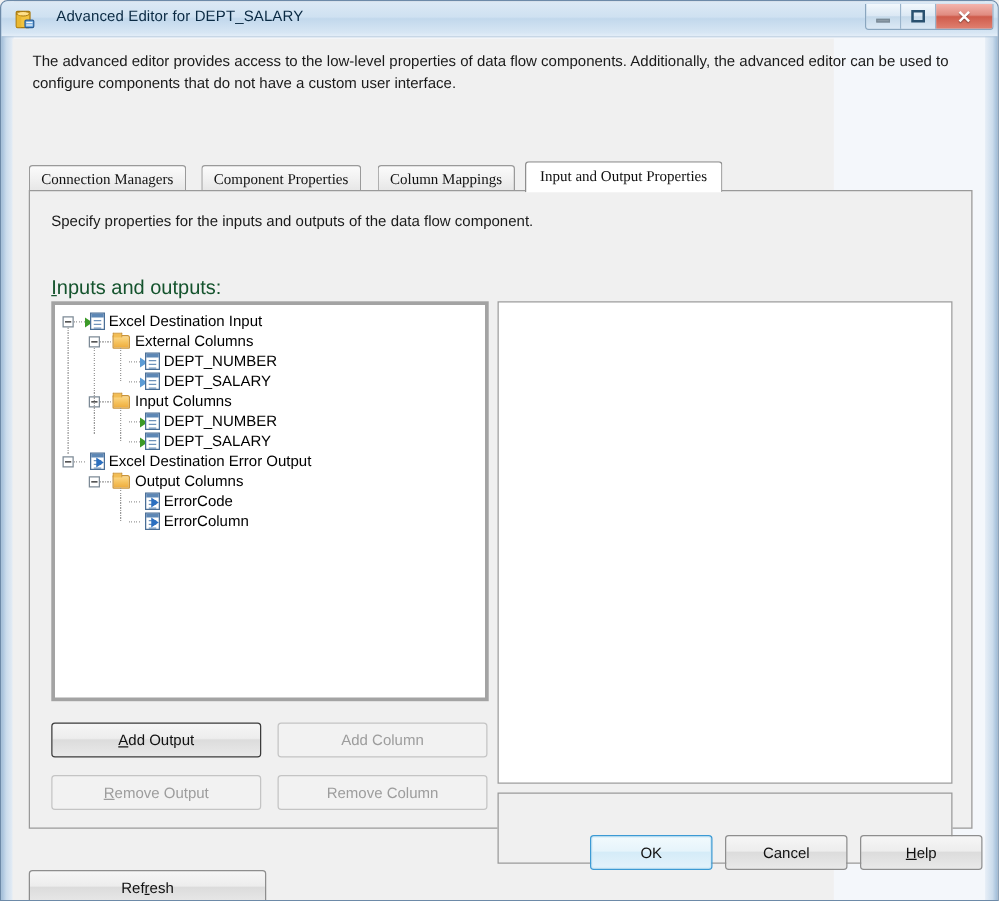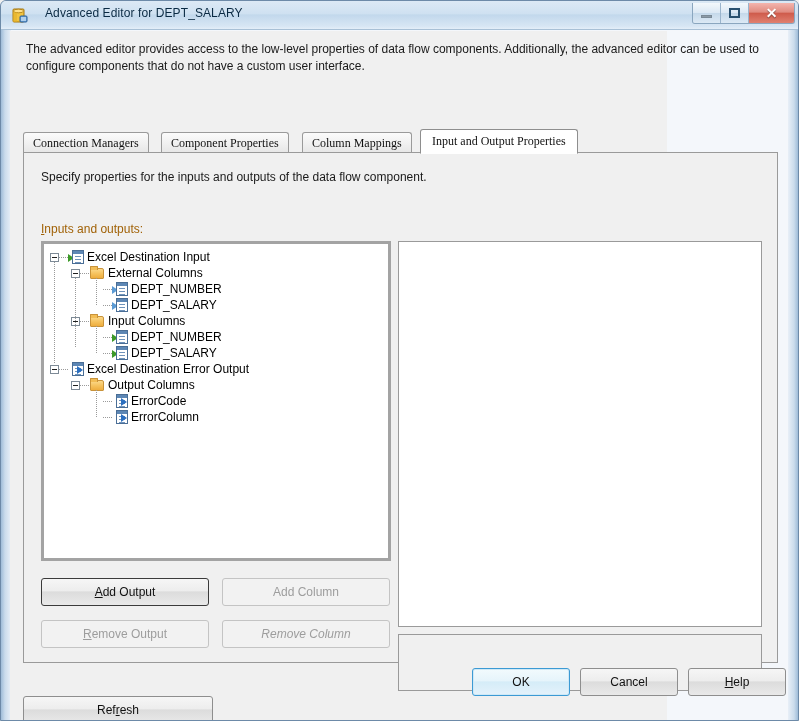--- a/index.html
+++ b/index.html
@@ -141,21 +141,21 @@
     border: 1px solid #9a9a9a;
     border-top: 1px solid #9a9a9a;
   }
 
   .panel-desc {
     position: absolute; left: 17px; top: 17px;
     font-size: 12px; color: #1a1a1a;
   }
   .section-label {
     position: absolute; left: 17px; top: 69px;
-    font-size: 12px; color: #a16207;
+    font-size: 16px; color: #14532d;
   }
   .ul { text-decoration: underline; }
 
   
   .treeview {
     position: absolute; left: 17px; top: 88px;
     width: 350px; height: 320px;
     background: #ffffff;
     border: 3px solid #a3a3a3;
     overflow: hidden;
@@ -278,21 +278,21 @@
     box-shadow: inset 0 0 0 1px #cfe9f7;
     background: linear-gradient(to bottom, #f2fafd 0%, #e6f4fb 45%, #d5ecf8 50%, #e4f2fb 100%);
   }
   .btn.thickborder {
     border: 1px solid #3b3b3b;
   }
 
   .btn-addoutput    { left: 17px;  top: 425px; width: 168px; height: 28px; }
   .btn-addcolumn    { left: 198px; top: 425px; width: 168px; height: 28px; }
   .btn-removeoutput { left: 17px;  top: 467px; width: 168px; height: 28px; }
-  .btn-removecolumn { left: 198px; top: 467px; width: 168px; height: 28px; font-style: italic; }
+  .btn-removecolumn { left: 198px; top: 467px; width: 168px; height: 28px; }
 
   .btn-refresh { left: 13px;  top: 665px; width: 190px; height: 28px; }
   .btn-ok      { left: 462px; top: 637px; width: 98px;  height: 28px; }
   .btn-cancel  { left: 570px; top: 637px; width: 98px;  height: 28px; }
   .btn-help    { left: 678px; top: 637px; width: 98px;  height: 28px; }
 </style>
 </head>
 <body>
 
 <div class="window">

